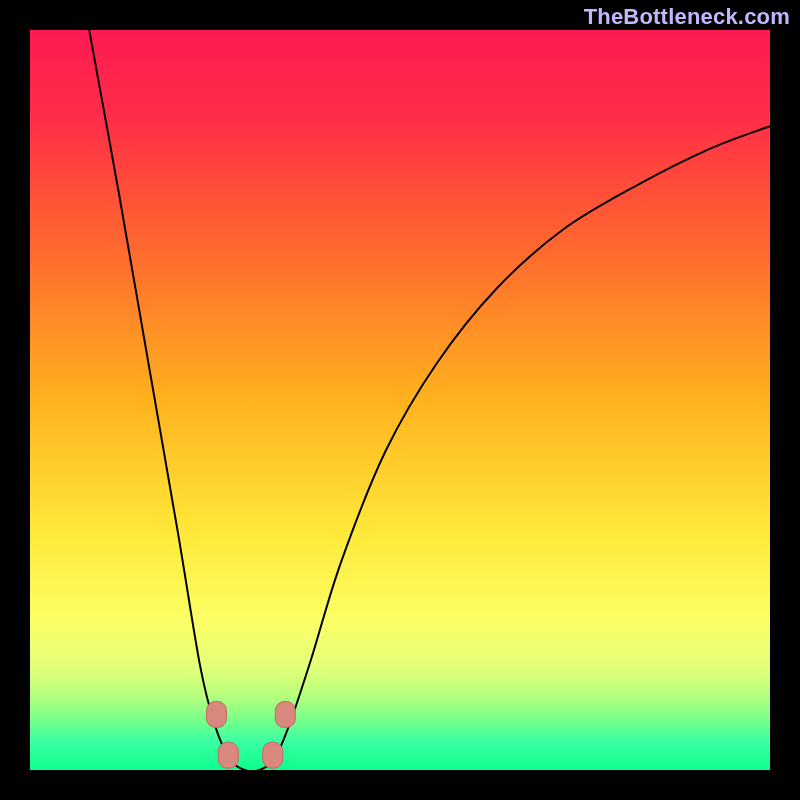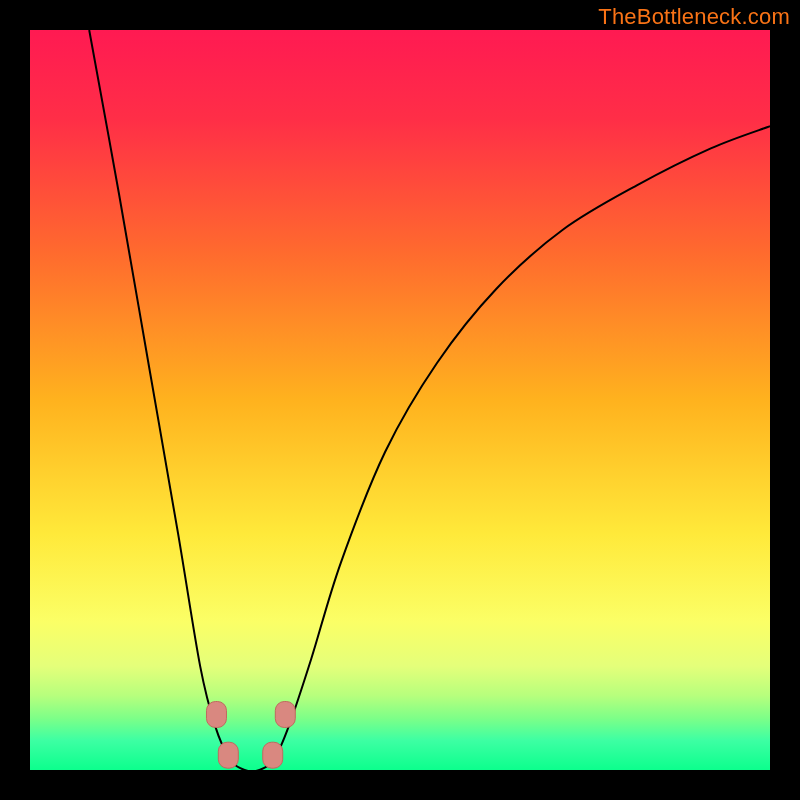--- a/index.html
+++ b/index.html
@@ -24,23 +24,23 @@
     left: 30px;
     top: 30px;
     width: 740px;
     height: 740px;
     overflow: hidden;
   }
   .watermark {
     position: absolute;
     top: 4px;
     right: 10px;
-    color: #f97316;
+    color: #c4b5fd;
     font-size: 22px;
-    font-weight: 400;
+    font-weight: 700;
     letter-spacing: 0.2px;
   }
   svg {
     display: block;
   }
 </style>
 </head>
 <body>
 
 <div class="frame">

